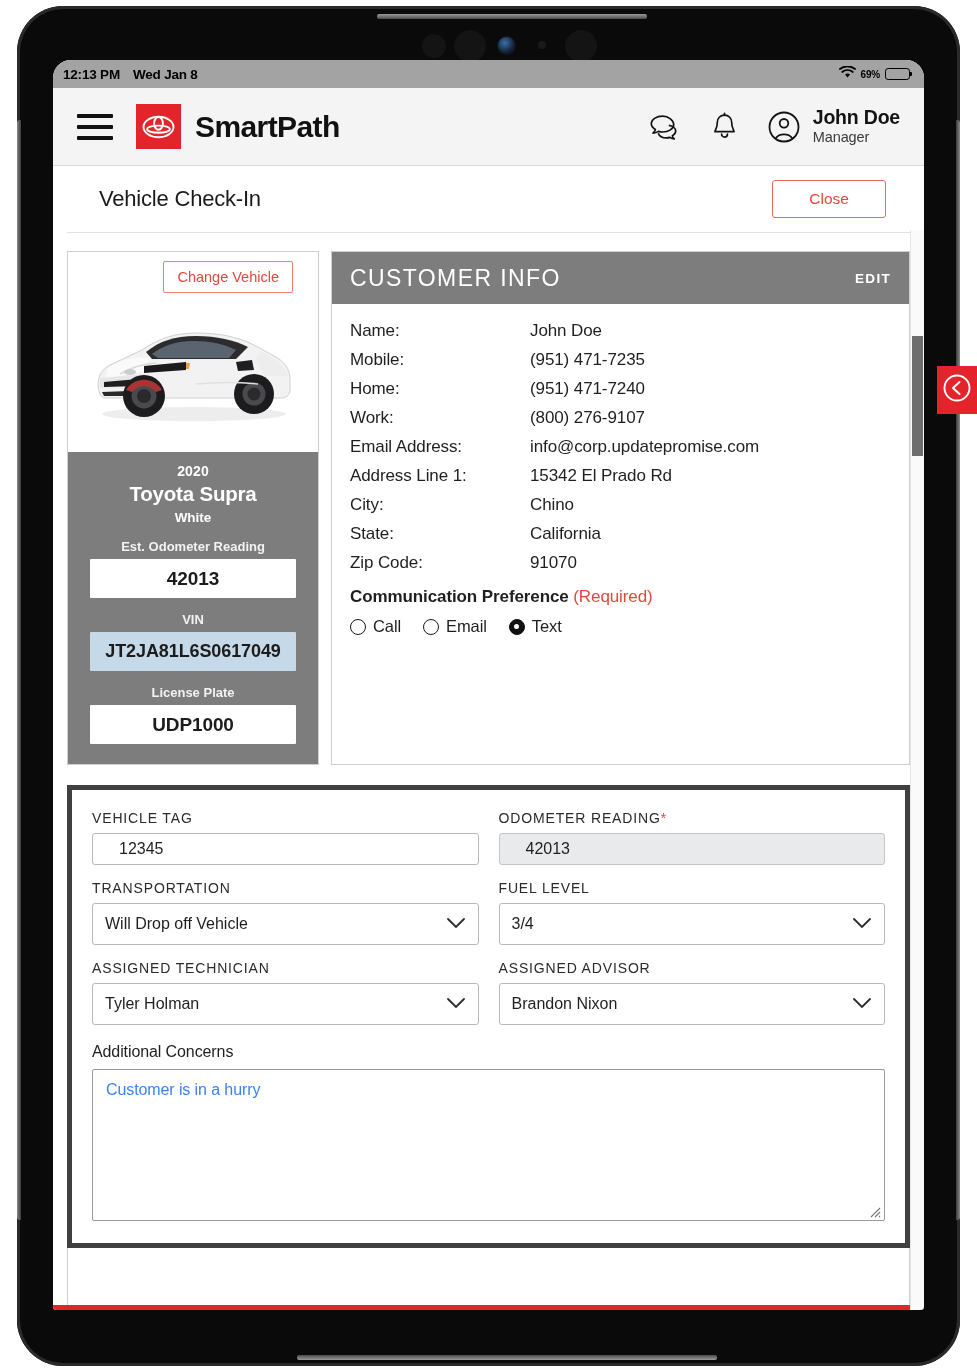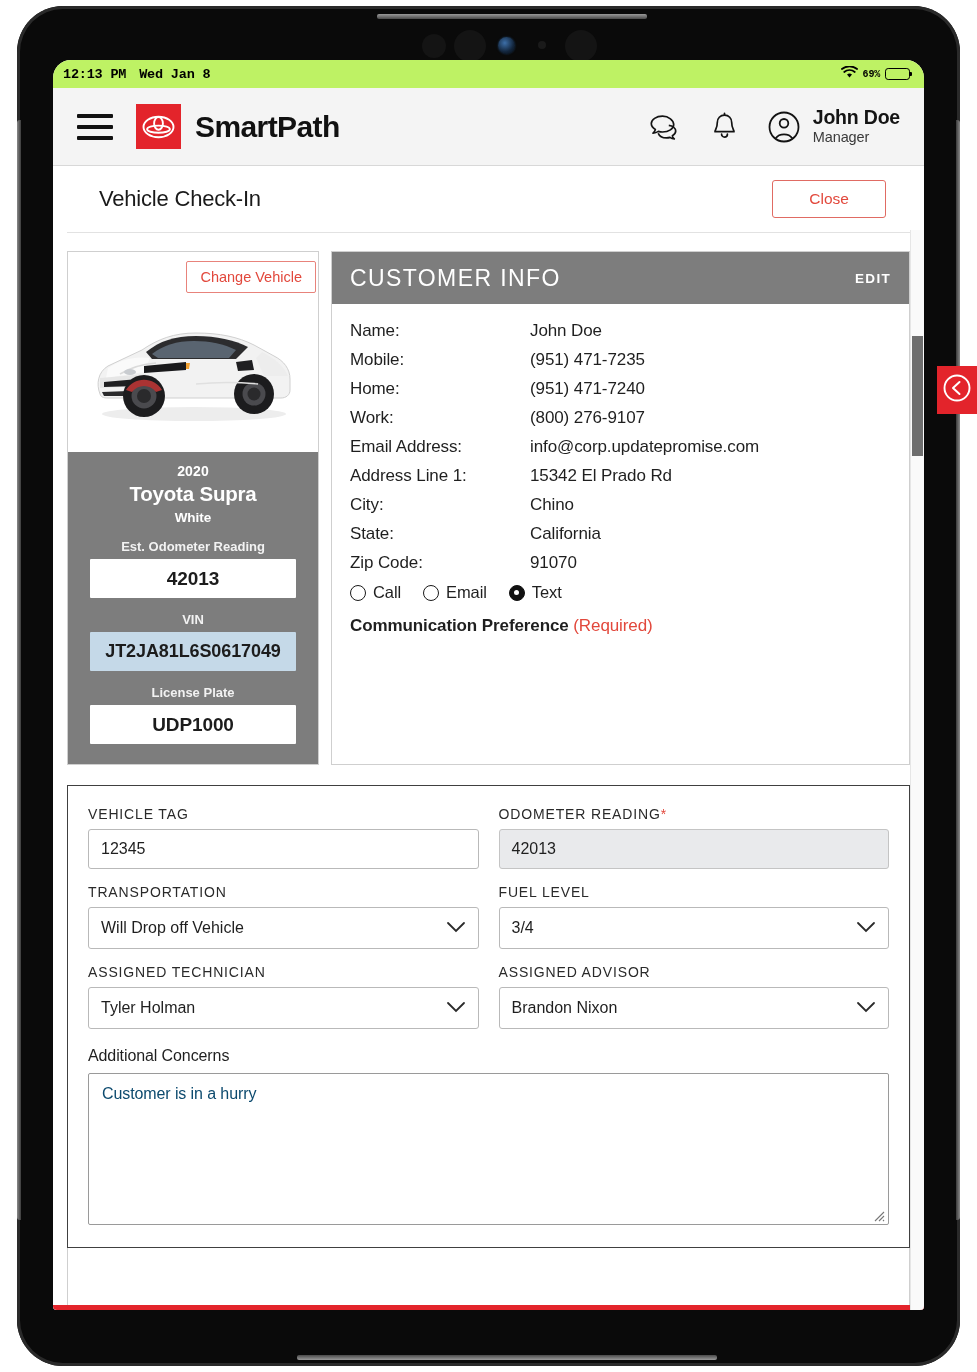--- a/index.html
+++ b/index.html
@@ -62,25 +62,25 @@
     width: 871px; height: 1250px;
     background: #ffffff;
     border-radius: 18px 18px 4px 4px;
     overflow: hidden;
   }
 
   
   #status-bar {
     position: relative;
     height: 28px;
-    background: #bef264;
+    background: #a3a3a3;
     display: flex; align-items: center;
     padding: 0 14px 0 10px;
     font-size: 13.5px; color: #000;
-    font-family: Liberation Mono, monospace;
+    font-family: Liberation Sans, sans-serif;
   }
   #status-time { font-weight: 600; letter-spacing: -0.2px; }
   #status-date { font-weight: 600; margin-left: 13px; letter-spacing: -0.2px; }
   #status-right { margin-left: auto; display: flex; align-items: center; gap: 5px; }
   #battery-pct { font-weight: 600; font-size: 10px; letter-spacing: -0.2px; }
   #battery-shell {
     width: 25px; height: 12px; border: 1.4px solid #000;
     border-radius: 3.2px; position: relative; padding: 1.4px;
   }
   #battery-shell:after {
@@ -142,21 +142,21 @@
   
   #vehicle-card {
     width: 252px; flex: none;
     border: 1px solid #cfcfcf; background:#fff;
   }
   #vehicle-photo-area {
     height: 200px; background:#fff; position:relative;
     display:flex; align-items:center; justify-content:center;
   }
   #change-vehicle-button {
-    position:absolute; right: 2px; top: 9px;
+    position:absolute; right: 25px; top: 9px;
     border:1.6px solid #e8837b; color:#e2483c; background:#fff;
     font-size: 14.5px; padding: 7px 13px; border-radius:2px; cursor:pointer;
     font-family:"Liberation Sans", sans-serif;
   }
   #car-photo { width: 215px; height: 120px; margin-top: 28px; }
   #vehicle-meta {
     background:#7d7d7d; color:#fff; text-align:center;
     padding: 11px 22px 20px 22px;
     font-weight: bold;
   }
@@ -203,49 +203,49 @@
   }
   .radio-circle.checked { background:#111; border-color:#111; }
   .radio-circle.checked:after {
     content:""; width: 5px; height: 5px; border-radius:50%; background:#fff;
   }
   .radio-label { font-size: 16.5px; color:#1f1f1f; letter-spacing:-0.1px; }
 
   
   #form-panel {
     margin: 20px 0 0 0;
-    border: 1px solid #404040; background:#fff;
+    border: 5px solid #404040; background:#fff;
     padding: 20px 20px 22px 20px;
   }
   #form-grid { display:grid; grid-template-columns: 1fr 1fr; gap: 0 20px; }
   .field-label {
     font-size: 14px; letter-spacing: 0.85px; color:#2a2a2a;
     margin-bottom: 7px; text-transform: uppercase;
   }
   .req-star { color:#e2483c; }
   .field-input {
-    height: 40px; border:1px solid #b9b9b9; border-radius:3px;
-    background:#fff; width:100%; padding: 0 12px;
+    height: 32px; border:1px solid #b9b9b9; border-radius:3px;
+    background:#fff; width:100%; padding: 0 26px;
     font-size: 16px; color:#1f1f1f; font-family:"Liberation Sans", sans-serif;
     display:flex; align-items:center;
   }
   .field-input.readonly { background:#e9eaec; border-color:#c4c4c4; }
   .field-select {
     height: 42px; border:1px solid #b9b9b9; border-radius:3px;
     background:#fff; width:100%; padding: 0 12px;
     font-size: 16px; color:#1f1f1f;
     display:flex; align-items:center; cursor:pointer;
   }
   .field-select .chev { margin-left:auto; }
   .field-group { margin-bottom: 15px; }
   #concerns-label { font-size: 16px; color:#1f1f1f; margin: 3px 0 8px 0; letter-spacing:-0.1px; }
   #concerns-textarea {
     width: 100%; height: 152px; border:1px solid #9a9a9a; border-radius:2px;
     background:#fff; padding: 11px 13px;
-    font-size: 16px; color:#0c4a6e; position:relative;
+    font-size: 16px; color:#3b82f6; position:relative;
     font-family:"Liberation Sans", sans-serif; letter-spacing:-0.1px;
   }
   #resize-grip {
     position:absolute; right: 3px; bottom: 3px; width: 13px; height: 13px;
   }
   #bottom-panel {
     margin: 0 0 0 0; border:1px solid #cfcfcf; border-top:none;
     background:#fff; height: 120px;
   }
 
@@ -435,38 +435,38 @@
           </div>
           <div class="cust-row">
             <span class="cust-label">State:</span>
             <span class="cust-value">California</span>
           </div>
           <div class="cust-row">
             <span class="cust-label">Zip Code:</span>
             <span class="cust-value">91070</span>
           </div>
 
+          <div id="comm-pref-line">
+            <span>Communication Preference</span>
+            <span id="comm-pref-required">(Required)</span>
+          </div>
           <div id="comm-options">
             <label class="radio-opt">
               <span class="radio-circle"></span>
               <span class="radio-label">Call</span>
             </label>
             <label class="radio-opt">
               <span class="radio-circle"></span>
               <span class="radio-label">Email</span>
             </label>
             <label class="radio-opt">
               <span class="radio-circle checked"></span>
               <span class="radio-label">Text</span>
             </label>
           </div>
-          <div id="comm-pref-line">
-            <span>Communication Preference</span>
-            <span id="comm-pref-required">(Required)</span>
-          </div>
         </div>
       </div>
     </div>
 
     <div id="form-panel">
       <div id="form-grid">
 
         <div class="field-group">
           <div class="field-label">VEHICLE TAG</div>
           <div class="field-input">12345</div>

